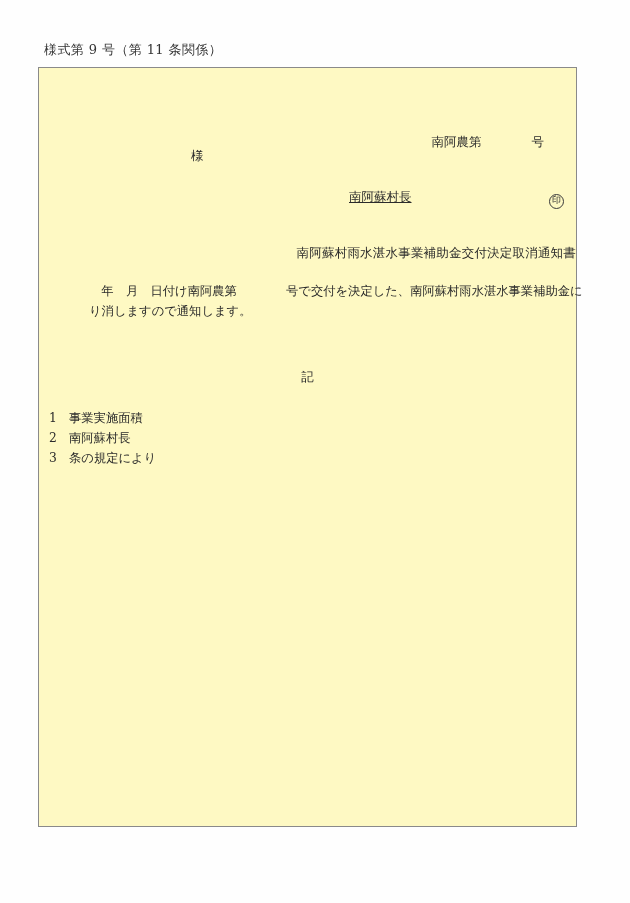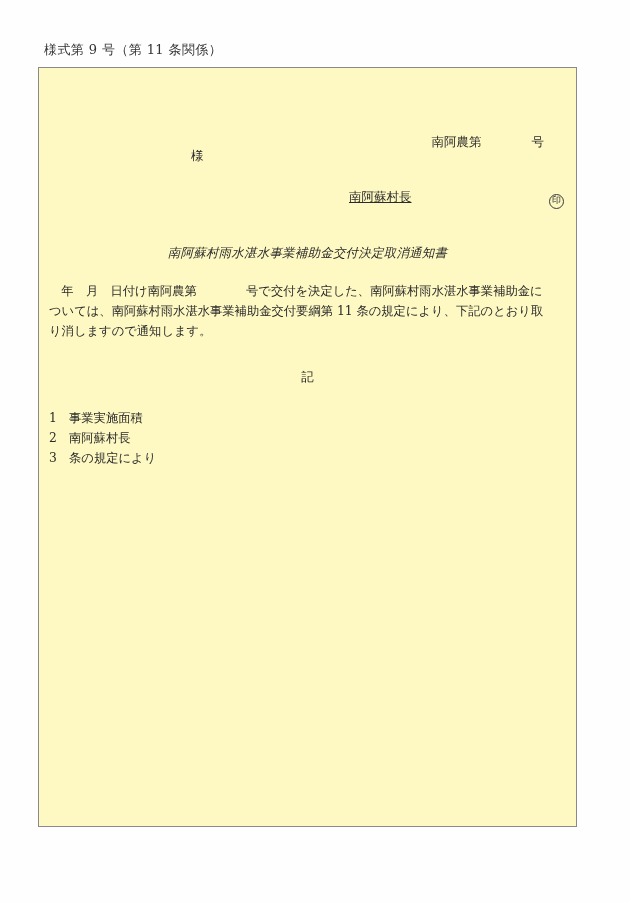--- a/index.html
+++ b/index.html
@@ -104,41 +104,41 @@
     color: #2b2b2b;
     font-family: "DejaVu Serif", "Liberation Serif", serif;
   }
 
   
   .title {
     position: absolute;
     left: 0;
     right: 0;
     top: 177px;
-    text-align: center;
+    text-align: right;
     font-size: 12.5px;
     letter-spacing: 0.2px;
     white-space: pre;
     color: #2b2b2b;
-    font-style: italic;
   }
 
   
   .body-block {
     position: absolute;
     left: 10px;
     top: 213px;
     width: 522px;
     font-size: 12.3px;
     line-height: 20px;
     color: #2b2b2b;
   }
   .body-line {
     white-space: pre;
     display: block;
+    margin-left: 40px;
   }
 
   
   .kiroku {
     position: absolute;
     left: 0;
     right: 0;
     top: 301px;
     text-align: center;
     font-size: 12.5px;
@@ -188,21 +188,20 @@
       <div class="issuer">南阿蘇村長</div>
 
       <div class="issuer-seal">
         <span class="seal-glyph">印</span>
       </div>
 
       <div class="title">南阿蘇村雨水湛水事業補助金交付決定取消通知書</div>
 
       <div class="body-block">
         <span class="body-line">　年　月　日付け南阿農第　　　　号で交付を決定した、南阿蘇村雨水湛水事業補助金に</span>
-        <span class="body-line">ついては、南阿蘇村雨水湛水事業補助金交付要綱第 11 条の規定により、下記のとおり取</span>
         <span class="body-line">り消しますので通知します。</span>
       </div>
 
       <div class="kiroku">記</div>
 
       <div class="items">
         <div class="item">
           <span class="item-no">1</span>
           <span class="item-label">事業実施面積</span>
         </div>

